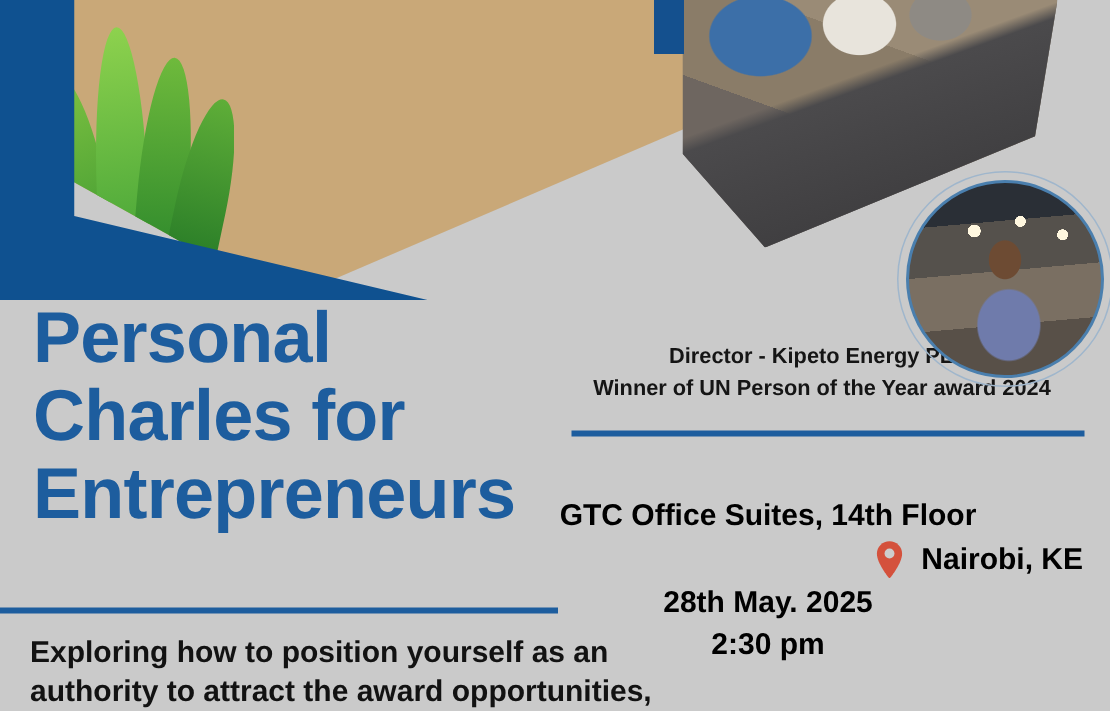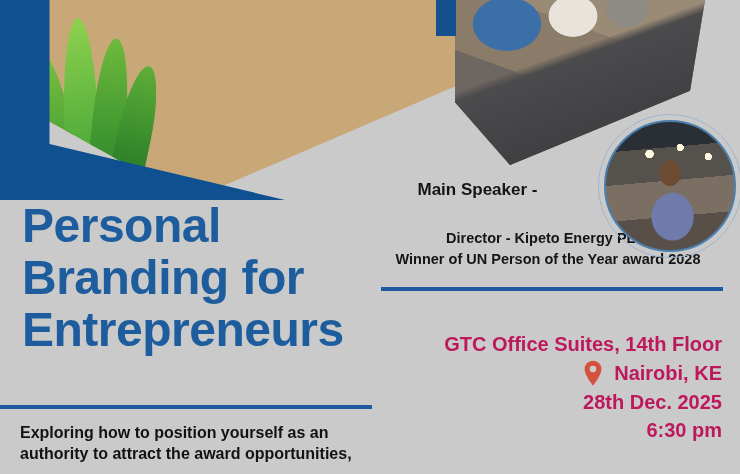--- a/index.html
+++ b/index.html
@@ -123,21 +123,21 @@
     width: 372px; height: 4px;
     background: #1d5d9e;
   }
 
   .tagline {
     position: absolute;
     left: 20px; top: 422px;
     width: 400px;
     color: #121212;
     font-weight: 700;
-    font-size: 16px;
+    font-size: 20px;
     line-height: 1.32;
   }
   .tagline .line { display: block; white-space: nowrap; }
 
   
   .speaker {
     position: absolute;
     left: 360px; top: 179px;
     width: 235px;
     text-align: center;
@@ -164,22 +164,22 @@
     position: absolute;
     left: 381px; top: 287px;
     width: 342px; height: 4px;
     background: #1d5d9e;
   }
 
   .venue {
     position: absolute;
     right: 18px; top: 330px;
     width: 420px;
-    text-align: right;
-    color: #be185d;
+    text-align: center;
+    color: #000000;
     font-weight: 700;
     font-size: 20px;
     line-height: 1.44;
   }
   .venue .line { display: block; }
 
   .venue .with-pin {
     display: flex;
     align-items: center;
     justify-content: flex-end;
@@ -241,53 +241,52 @@
 
     <div class="photo photo-right"></div>
 
     <div class="blue-strip"></div>
 
     <div class="blue-block"></div>
   </div>
 
   <div class="title">
     <span class="line">Personal</span>
-    <span class="line">Branding for</span>
+    <span class="line">Charles for</span>
     <span class="line">Entrepreneurs</span>
   </div>
 
   <div class="rule-left"></div>
 
   <div class="tagline">
     <span class="line">Exploring how to position yourself as an</span>
     <span class="line">authority to attract the award opportunities,</span>
   </div>
 
   <div class="speaker">
-    <span class="line">Main Speaker -</span>
   </div>
 
   <div class="bio">
     <span class="line">Director - Kipeto Energy PLC,</span>
-    <span class="line">Winner of UN Person of the Year award 2028</span>
+    <span class="line">Winner of UN Person of the Year award 2024</span>
   </div>
 
   <div class="rule-right"></div>
 
   <div class="venue">
     <span class="line">GTC Office Suites, 14th Floor</span>
     <span class="line with-pin">
       <span class="pin">
         <svg width="18" height="26" viewBox="0 0 18 26" aria-hidden="true">
           <path d="M9 0.8C4.3 0.8 0.6 4.5 0.6 9.1c0 6.1 7.3 15.3 8 16.1.2.2.6.2.8 0 .7-.8 8-10 8-16.1C17.4 4.5 13.7.8 9 .8z" fill="#d4513c"></path>
           <circle cx="9" cy="9" r="3.3" fill="#cdcdcd"></circle>
         </svg>
       </span>
       <span>Nairobi, KE</span>
     </span>
-    <span class="line">28th Dec. 2025</span>
-    <span class="line">6:30 pm</span>
+    <span class="line">28th May. 2025</span>
+    <span class="line">2:30 pm</span>
   </div>
 
   <div class="portrait-ring"></div>
   <div class="portrait"></div>
 
 </div>
 
 </body></html>

